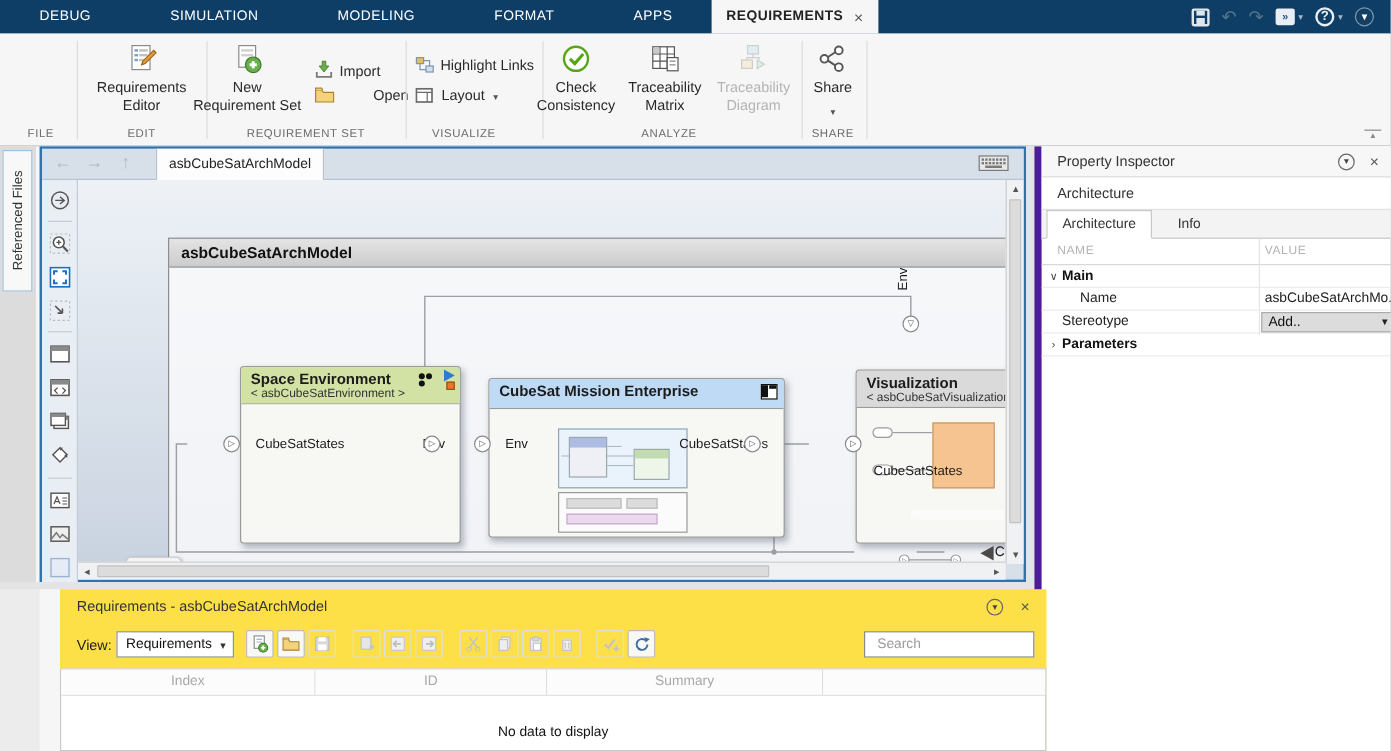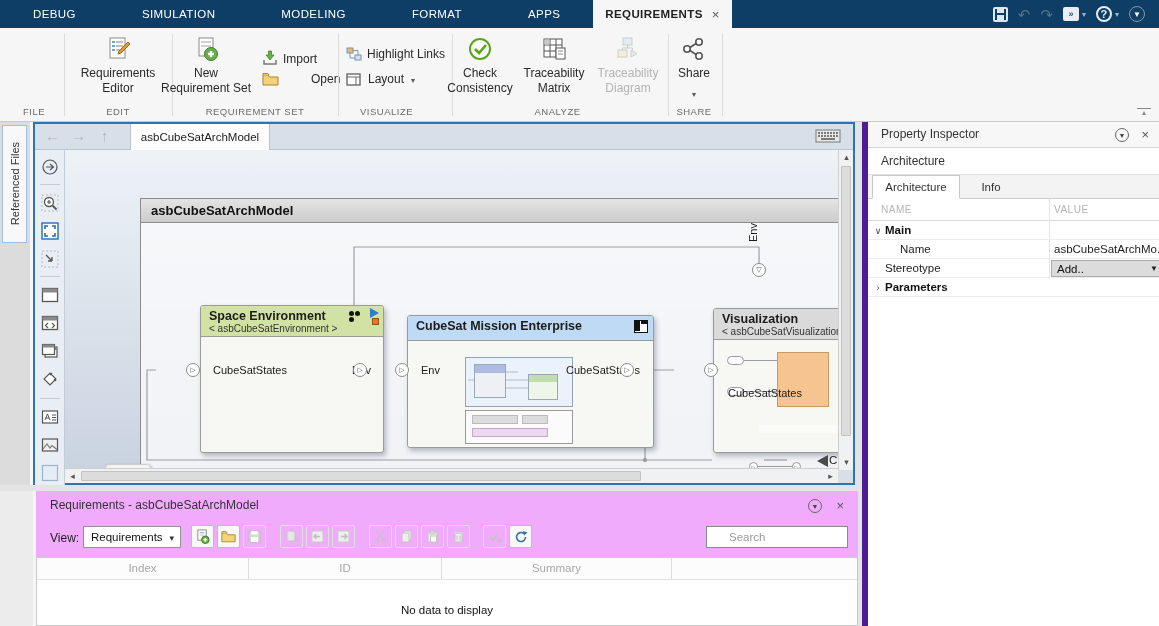--- a/index.html
+++ b/index.html
@@ -116,28 +116,28 @@
   .pi-grid-hd{position:absolute;left:0;top:77px;width:297px;height:22px;border-bottom:1px solid #d8d8d8;font-size:10px;color:#b3b3b3;letter-spacing:.5px;}
   .pi-row{position:absolute;left:0;width:297px;height:19px;border-bottom:1px solid #ececec;font-size:11.5px;color:#222;line-height:19px;}
   .pi-row b{font-weight:bold;color:#111;}
   .chev{display:inline-block;width:14px;color:#444;font-size:9px;text-align:center;}
   .pi-colline{position:absolute;left:181px;top:77px;width:1px;height:80px;background:#e4e4e4;}
   .pi-val{position:absolute;left:186px;top:0;font-size:11.5px;color:#222;}
   .pi-dd{position:absolute;left:183px;top:1px;width:112px;height:17px;background:#dcdcdc;border:1px solid #ababab;font-size:11.5px;color:#111;line-height:16px;padding-left:5px;cursor:pointer;}
   .pi-dd::after{content:"▼";position:absolute;right:4px;top:0;font-size:8px;color:#222;}
 
   
-  .reqp{position:absolute;left:36px;top:491px;width:822px;height:135px;background:#f0abfc;}
+  .reqp{position:absolute;left:50px;top:491px;width:822px;height:135px;background:#fde047;}
   .reqp-title{position:absolute;left:14px;top:7px;font-size:12px;color:#333;}
   .view-lbl{position:absolute;left:14px;top:40px;font-size:12px;color:#222;}
   .view-dd{position:absolute;left:47px;top:35px;width:98px;height:22px;background:#fff;border:1px solid #919191;font-size:11.5px;color:#111;line-height:20px;padding-left:7px;cursor:pointer;}
   .view-dd::after{content:"▾";position:absolute;right:6px;top:1px;font-size:9px;color:#333;}
   .rq-btn{position:absolute;top:34px;width:23px;height:23px;border:1px solid #bdbdbd;border-radius:2px;background:#f8f8f6;display:flex;align-items:center;justify-content:center;cursor:pointer;}
   .rq-btn.dis{border-color:#dedede;background:transparent;}
-  .search{position:absolute;left:670px;top:35px;width:142px;height:22px;border:1px solid #8a8a8a;background:#fff;font-size:11.5px;color:#222;padding:0 22px;}
+  .search{position:absolute;left:670px;top:35px;width:142px;height:22px;border:1px solid #8a8a8a;background:#fff;font-size:11.5px;color:#222;padding:0 10px;}
   .search::placeholder{color:#9a9a9a;}
   .rq-table{position:absolute;left:0px;top:66px;width:822px;height:69px;background:#fff;border:1px solid #c9c9c9;}
   .rq-th{position:absolute;top:0;height:21px;border-right:1px solid #dcdcdc;font-size:11.5px;color:#a8a8a8;text-align:center;line-height:21px;background:#fcfcfc;}
   .rq-thline{position:absolute;left:0;top:21px;width:820px;height:1px;background:#e3e3e3;}
   .rq-empty{position:absolute;left:0;top:46px;width:820px;text-align:center;font-size:11.5px;color:#111;}
 
   svg{display:block;}
 </style>
 </head>
 <body>

